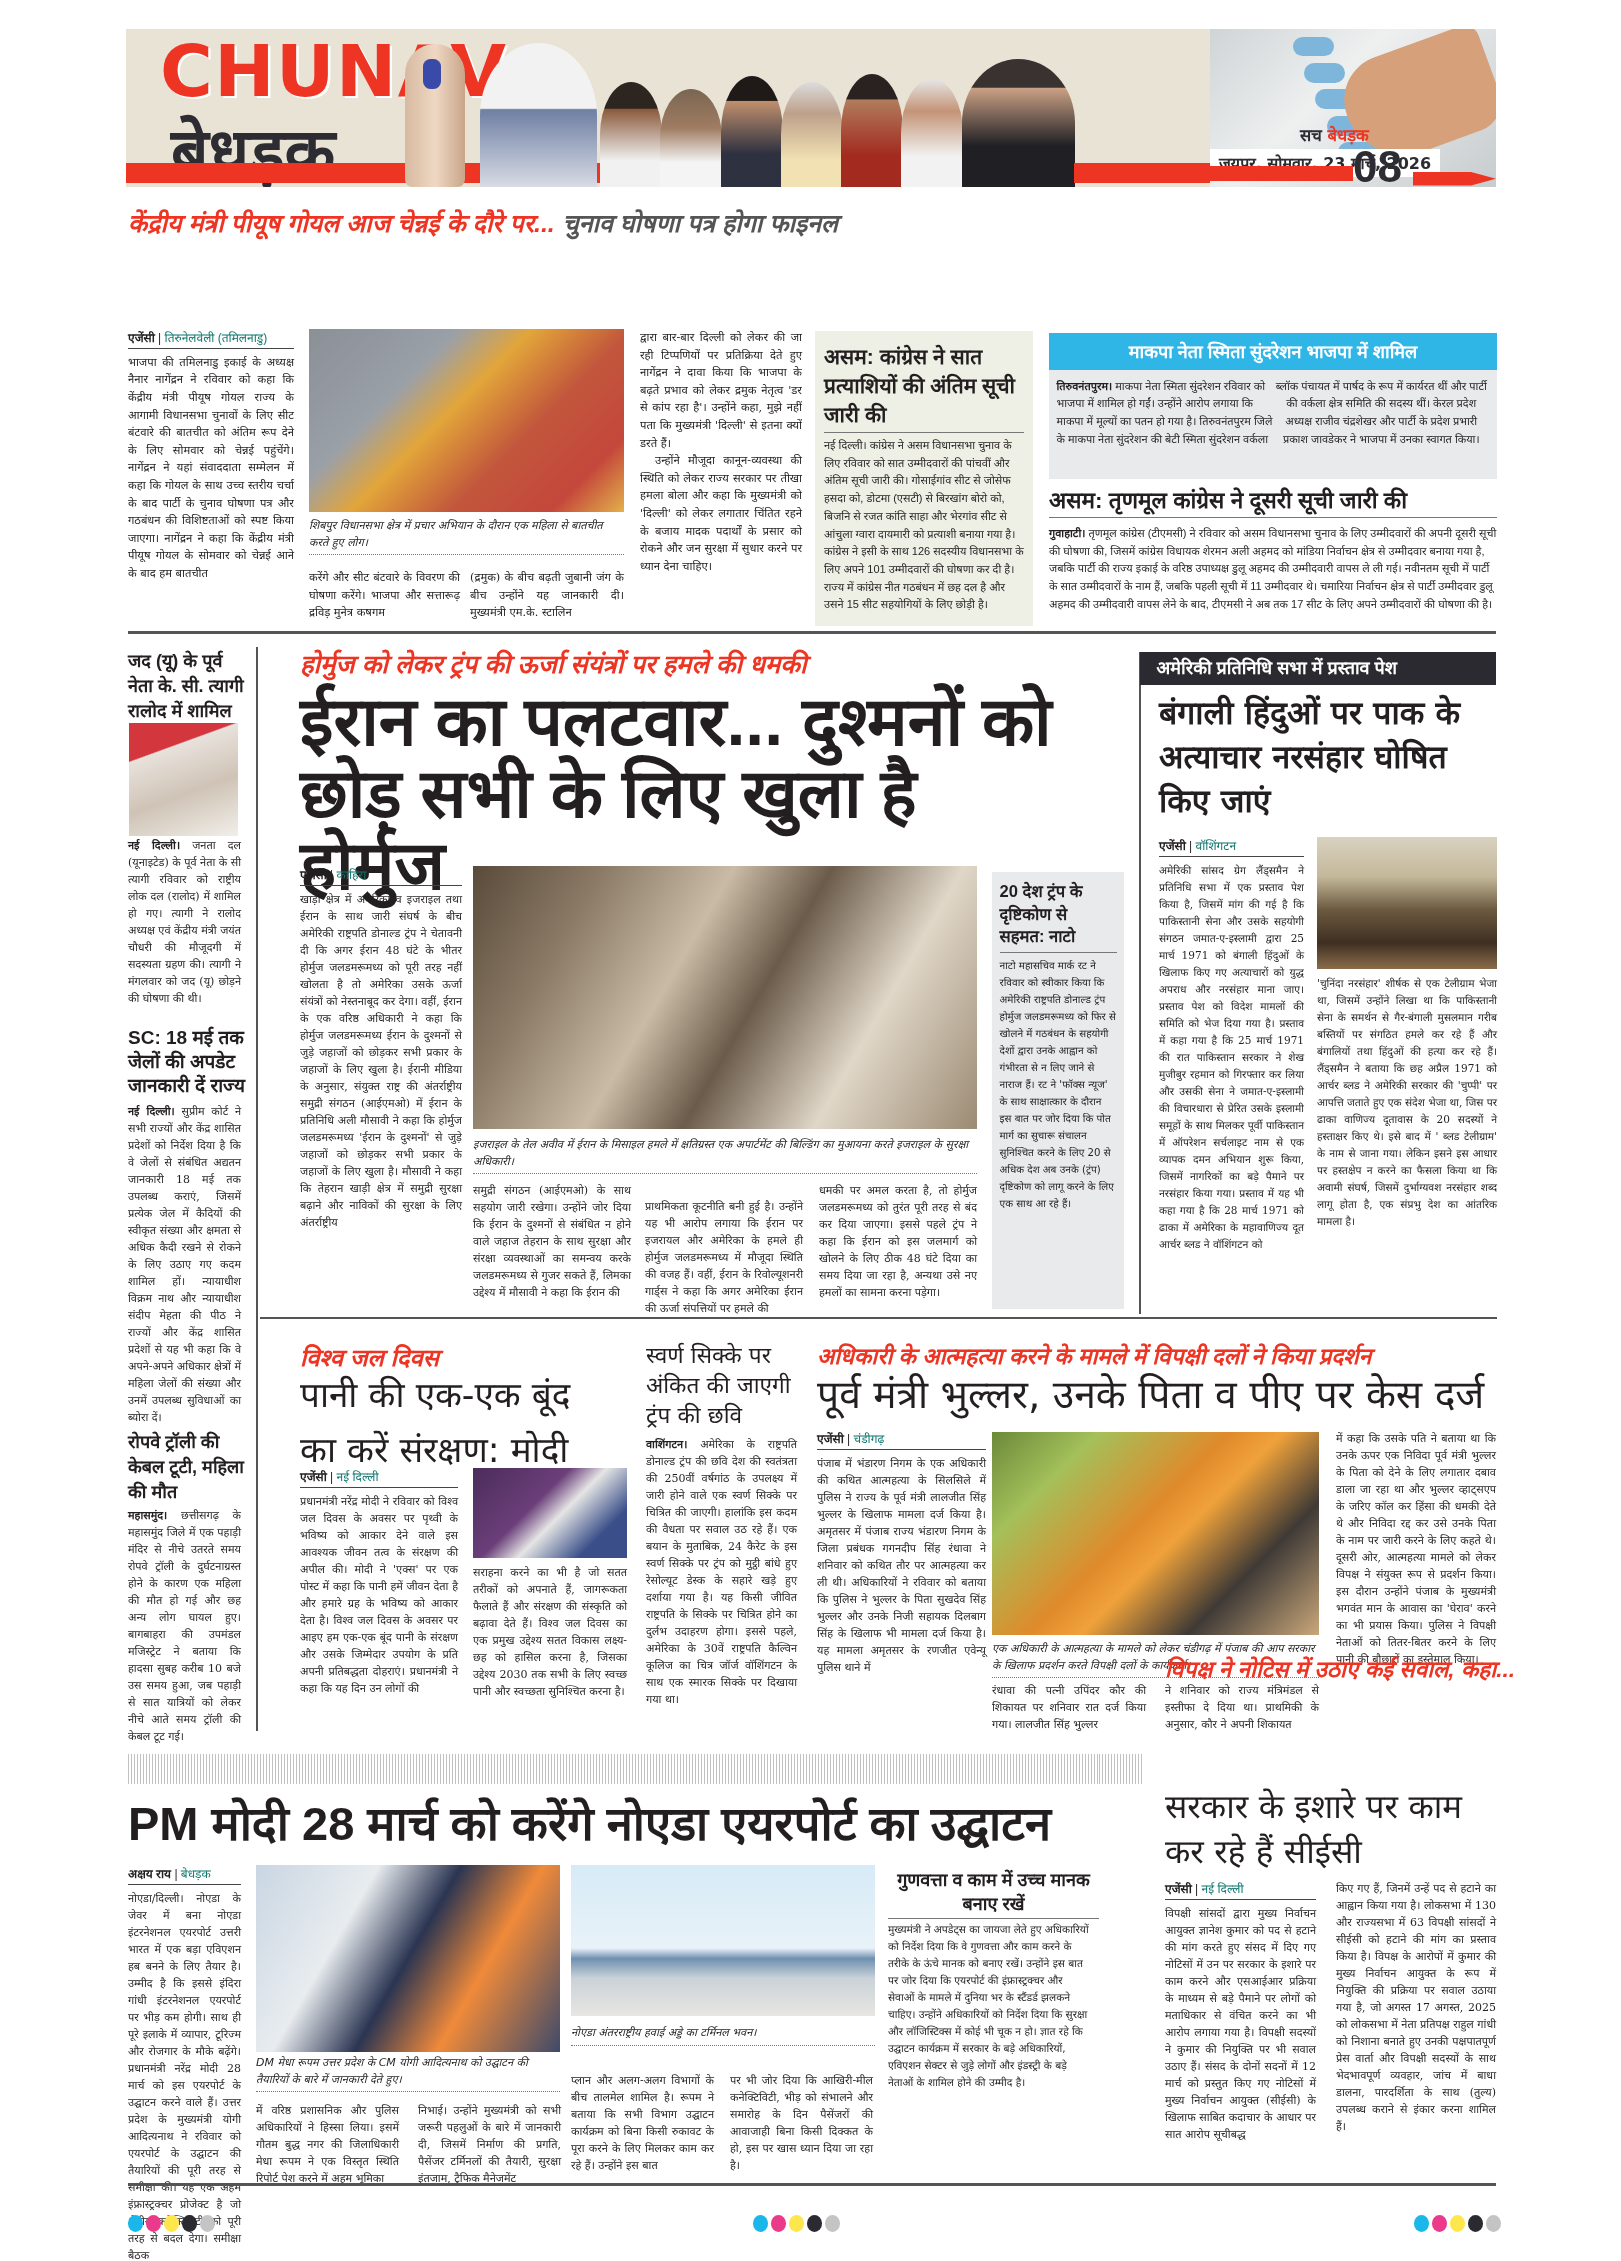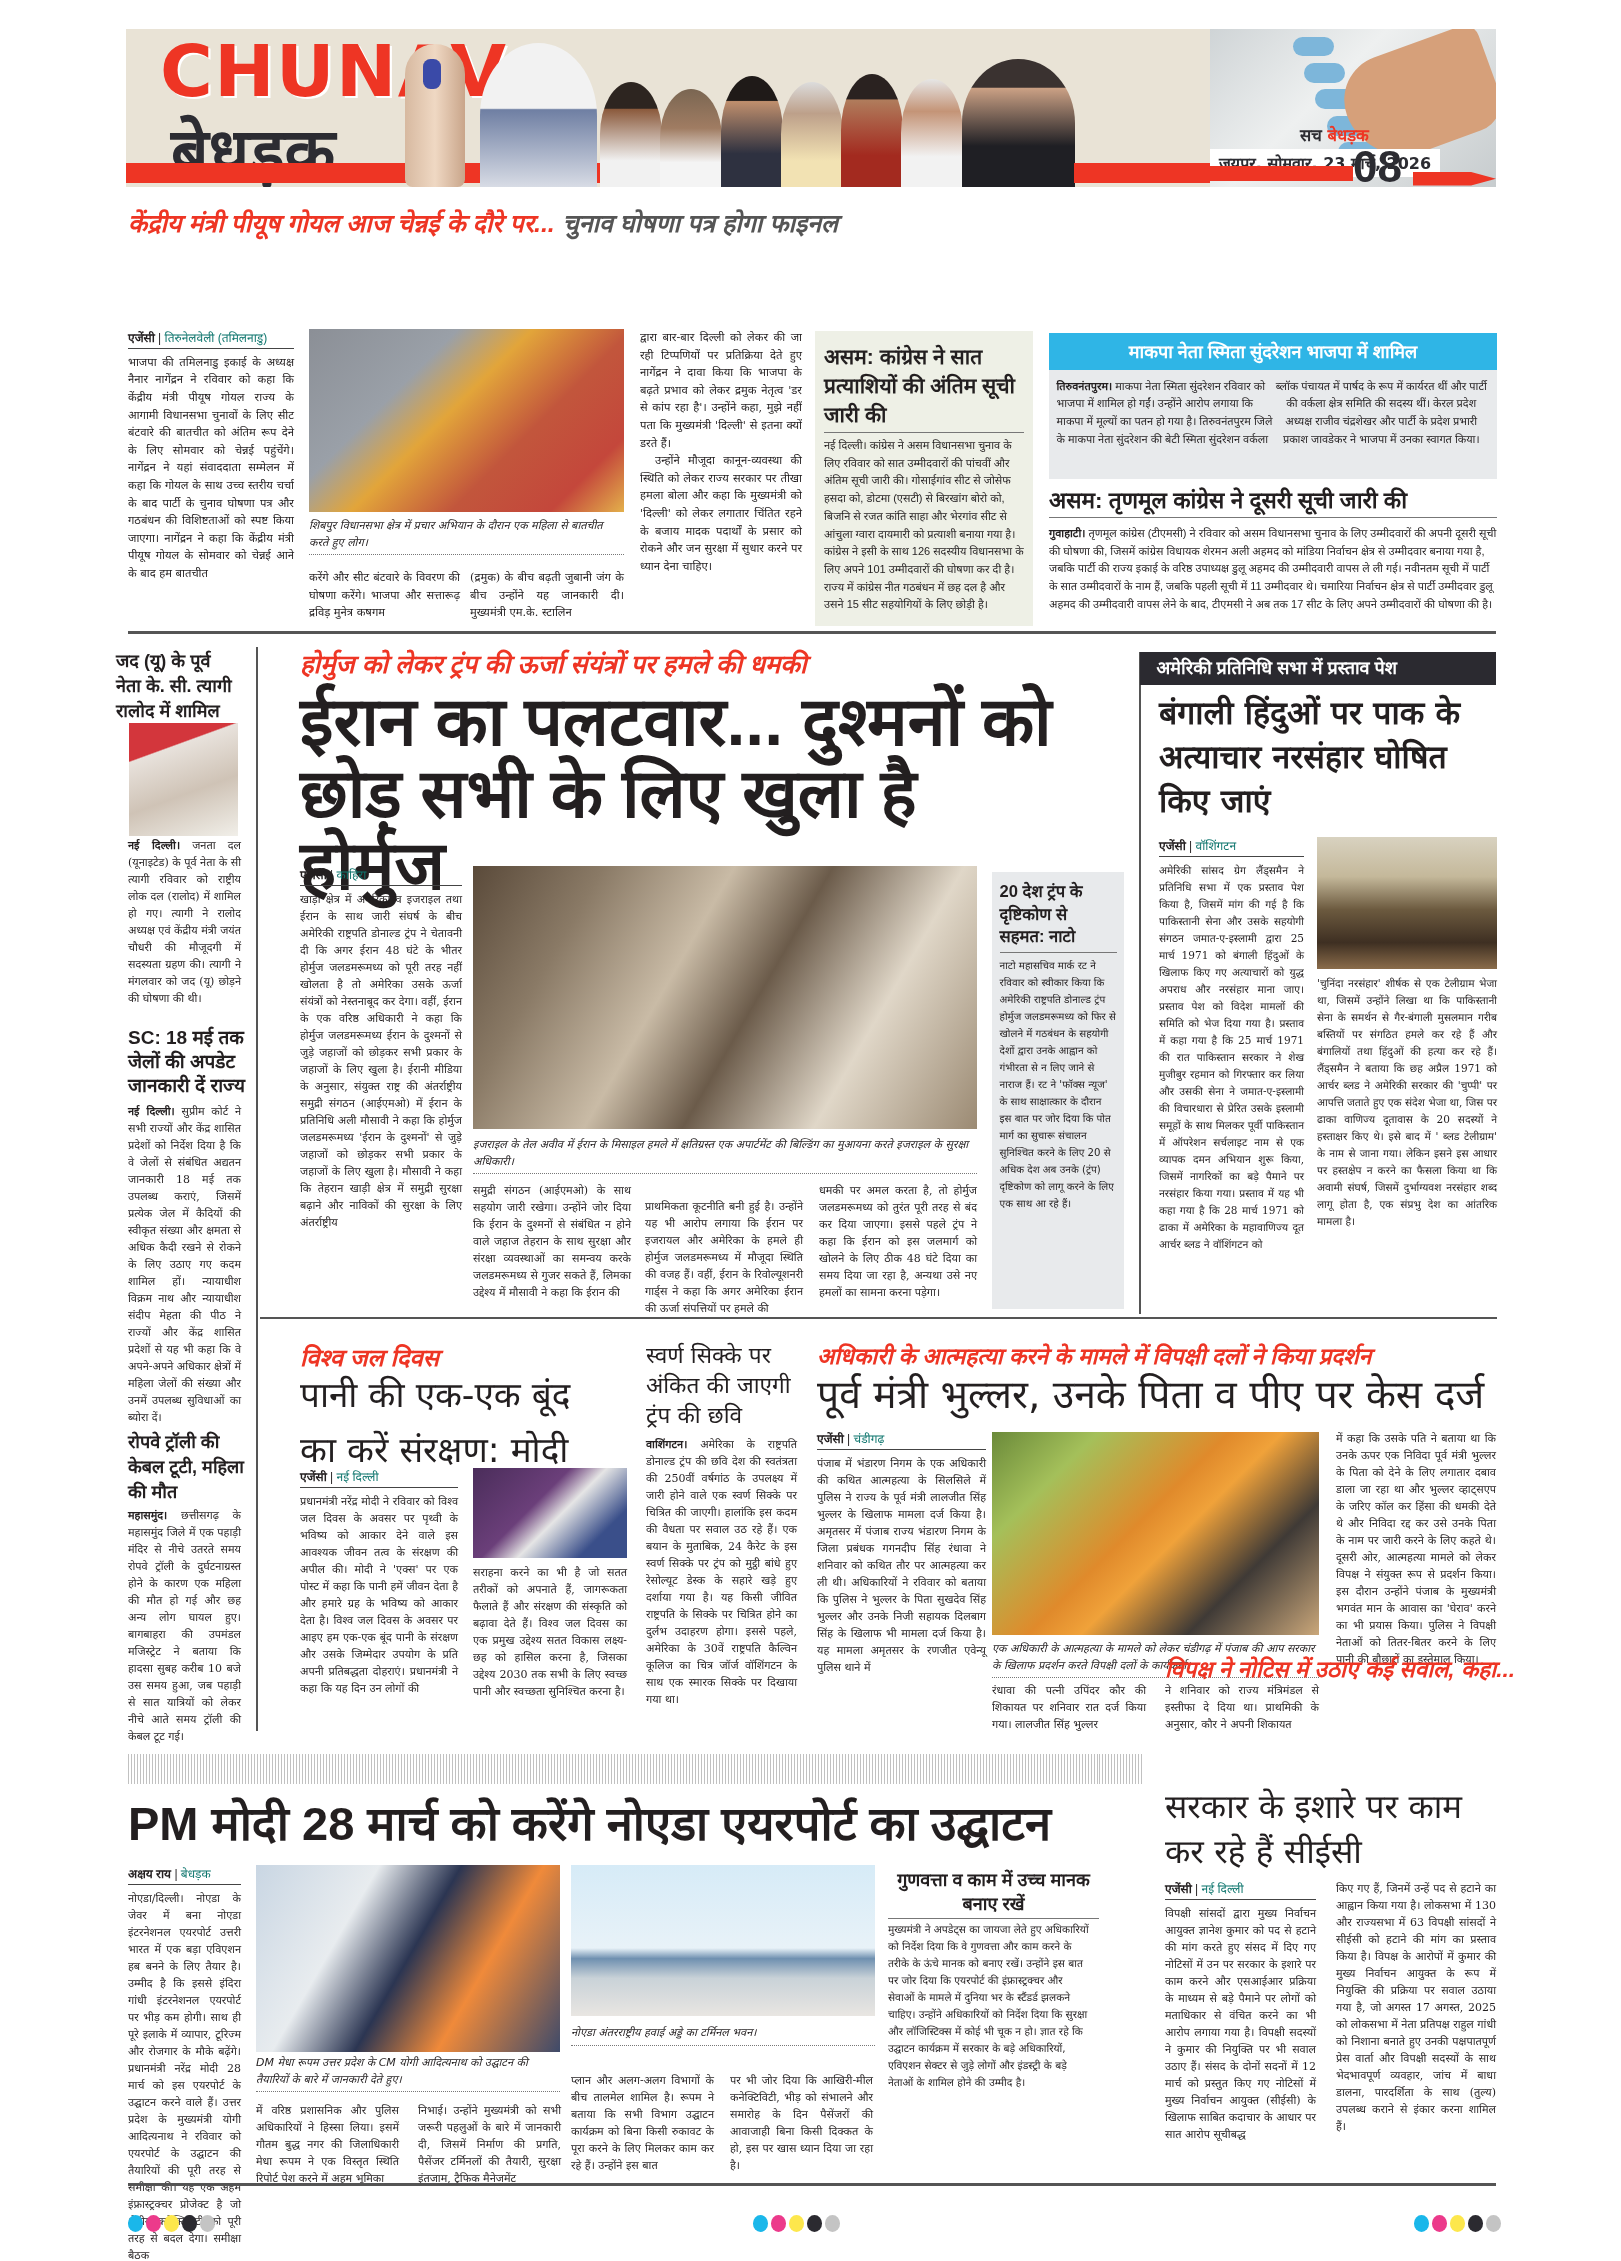--- a/index.html
+++ b/index.html
@@ -115,21 +115,21 @@
   <div class="abs boxed-grey" style="left:1049px;top:370px;width:448px;height:109px;padding:7.5px 7.5px;display:flex;">
     <div class="body-sans" style="flex:1;font-size:11px;line-height:17.7px;text-align:left;font-family:'Liberation Sans',sans-serif;"><b>तिरुवनंतपुरम।</b> <span>माकपा नेता स्मिता सुंदरेशन रविवार को भाजपा में शामिल हो गईं। उन्होंने आरोप लगाया कि माकपा में मूल्यों का पतन हो गया है। तिरुवनंतपुरम जिले के माकपा नेता सुंदरेशन की बेटी स्मिता सुंदरेशन वर्कला</span></div>
     <div class="body-sans" style="flex:1;font-size:11px;line-height:17.7px;text-align:center;font-family:'Liberation Sans',sans-serif;">ब्लॉक पंचायत में पार्षद के रूप में कार्यरत थीं और पार्टी की वर्कला क्षेत्र समिति की सदस्य थीं। केरल प्रदेश अध्यक्ष राजीव चंद्रशेखर और पार्टी के प्रदेश प्रभारी प्रकाश जावडेकर ने भाजपा में उनका स्वागत किया।</div>
   </div>
 
   <div class="abs hl" style="left:1049px;top:489px;width:448px;font-size:22.6px;border-bottom:1.5px solid #777;padding-bottom:3px;">असम: तृणमूल कांग्रेस ने दूसरी सूची जारी की</div>
   <div class="abs body-sans" style="left:1049px;top:525px;width:448px;font-size:11px;line-height:17.7px;text-align:left;font-family:'Liberation Sans',sans-serif;"><b>गुवाहाटी।</b> <span>तृणमूल कांग्रेस (टीएमसी) ने रविवार को असम विधानसभा चुनाव के लिए उम्मीदवारों की अपनी दूसरी सूची की घोषणा की, जिसमें कांग्रेस विधायक शेरमन अली अहमद को मांडिया निर्वाचन क्षेत्र से उम्मीदवार बनाया गया है, जबकि पार्टी की राज्य इकाई के वरिष्ठ उपाध्यक्ष डुलू अहमद की उम्मीदवारी वापस ले ली गई। नवीनतम सूची में पार्टी के सात उम्मीदवारों के नाम हैं, जबकि पहली सूची में 11 उम्मीदवार थे। चमारिया निर्वाचन क्षेत्र से पार्टी उम्मीदवार डुलू अहमद की उम्मीदवारी वापस लेने के बाद, टीएमसी ने अब तक 17 सीट के लिए अपने उम्मीदवारों की घोषणा की है।</span></div>
 
   <div class="abs rule" style="left:128px;top:631px;width:1368px;"></div>
 
-  <div class="abs hl" style="left:116px;top:649px;width:120px;font-size:18px;line-height:25px;">जद (यू) के पूर्व नेता के. सी. त्यागी रालोद में शामिल</div>
+  <div class="abs hl" style="left:128px;top:649px;width:120px;font-size:18px;line-height:25px;">जद (यू) के पूर्व नेता के. सी. त्यागी रालोद में शामिल</div>
   <div class="abs photo" style="left:129px;top:723px;width:109px;height:113px;background:linear-gradient(160deg,#d3363c 0,#d3363c 25%,#e8e2dc 26%,#cfc3b6 60%,#f1efe9 100%);"></div>
   <div class="abs body" style="left:128px;top:837px;width:113px;font-size:11px;line-height:17px;"><b>नई दिल्ली।</b> <span>जनता दल (यूनाइटेड) के पूर्व नेता के सी त्यागी रविवार को राष्ट्रीय लोक दल (रालोद) में शामिल हो गए। त्यागी ने रालोद अध्यक्ष एवं केंद्रीय मंत्री जयंत चौधरी की मौजूदगी में सदस्यता ग्रहण की। त्यागी ने मंगलवार को जद (यू) छोड़ने की घोषणा की थी।</span></div>
 
   <div class="abs hl" style="left:128px;top:1026px;width:120px;font-size:19px;line-height:24px;">SC: 18 मई तक जेलों की अपडेट जानकारी दें राज्य</div>
   <div class="abs body" style="left:128px;top:1103px;width:113px;font-size:11px;line-height:17px;"><b>नई दिल्ली।</b> <span>सुप्रीम कोर्ट ने सभी राज्यों और केंद्र शासित प्रदेशों को निर्देश दिया है कि वे जेलों से संबंधित अद्यतन जानकारी 18 मई तक उपलब्ध कराएं, जिसमें प्रत्येक जेल में कैदियों की स्वीकृत संख्या और क्षमता से अधिक कैदी रखने से रोकने के लिए उठाए गए कदम शामिल हों। न्यायाधीश विक्रम नाथ और न्यायाधीश संदीप मेहता की पीठ ने राज्यों और केंद्र शासित प्रदेशों से यह भी कहा कि वे अपने-अपने अधिकार क्षेत्रों में महिला जेलों की संख्या और उनमें उपलब्ध सुविधाओं का ब्योरा दें।</span></div>
 
   <div class="abs hl" style="left:128px;top:1430px;width:120px;font-size:18px;line-height:25px;">रोपवे ट्रॉली की केबल टूटी, महिला की मौत</div>
   <div class="abs body" style="left:128px;top:1507px;width:113px;font-size:11px;line-height:17px;"><b>महासमुंद।</b> <span>छत्तीसगढ़ के महासमुंद जिले में एक पहाड़ी मंदिर से नीचे उतरते समय रोपवे ट्रॉली के दुर्घटनाग्रस्त होने के कारण एक महिला की मौत हो गई और छह अन्य लोग घायल हुए। बागबाहरा की उपमंडल मजिस्ट्रेट ने बताया कि हादसा सुबह करीब 10 बजे उस समय हुआ, जब पहाड़ी से सात यात्रियों को लेकर नीचे आते समय ट्रॉली की केबल टूट गई।</span></div>
 
   <div class="abs vrule" style="left:256px;top:647px;height:1084px;"></div>

